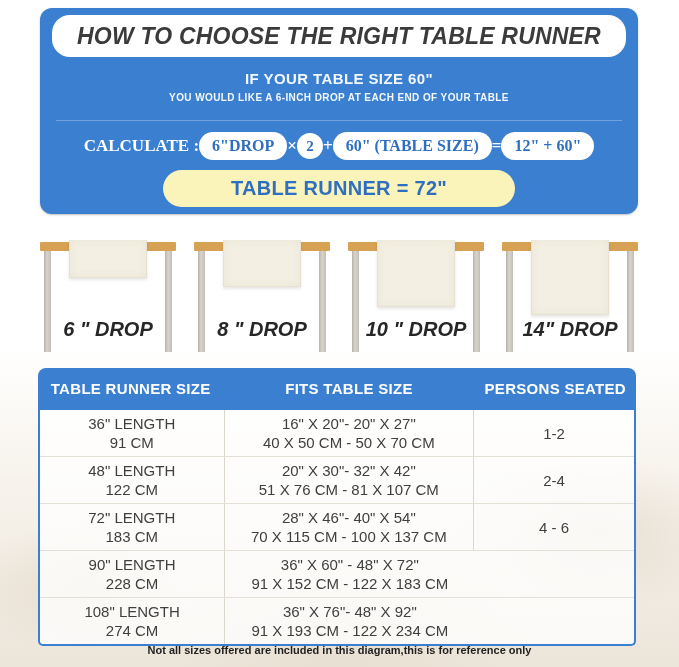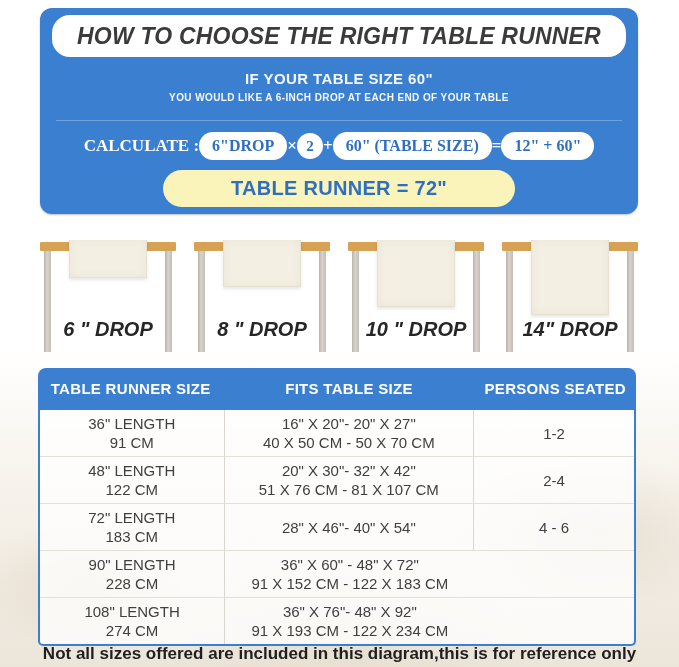--- a/index.html
+++ b/index.html
@@ -85,21 +85,21 @@
   .c1{width:31%;} .c2{width:42%;} .c3{width:27%;}
   .cell{
     display:flex;flex-direction:column;align-items:center;justify-content:center;
     text-align:center;color:#3f3f3f;font-size:15px;line-height:19px;
   }
   .trow .c2,.trow .c3{border-left:1px solid #dbd7cf;}
   .thead .cell{color:#ffffff;line-height:42px;}
 
   .footer-note{
     position:absolute;left:0;top:644px;width:100%;text-align:center;
-    font-size:17px;font-weight:bold;color:#1f1f1f;
+    font-size:11px;font-weight:bold;color:#1f1f1f;
   }
 </style>
 </head>
 <body>
 
 <div class="page">
 
   <div class="panel">
     <div class="title-box">
       <span>HOW TO CHOOSE THE RIGHT TABLE RUNNER</span>
@@ -185,20 +185,21 @@
         <div class="cell c3">2-4</div>
       </div>
 
       <div class="trow">
         <div class="cell c1">
           <span>72" LENGTH</span>
           <span>183 CM</span>
         </div>
         <div class="cell c2">
           <span>28" X 46"- 40" X 54"</span>
+          <span>70 X 115 CM - 100 X 137 CM</span>
         </div>
         <div class="cell c3">4 - 6</div>
       </div>
 
       <div class="trow">
         <div class="cell c1">
           <span>90" LENGTH</span>
           <span>228 CM</span>
         </div>
         <div class="cell c2">

